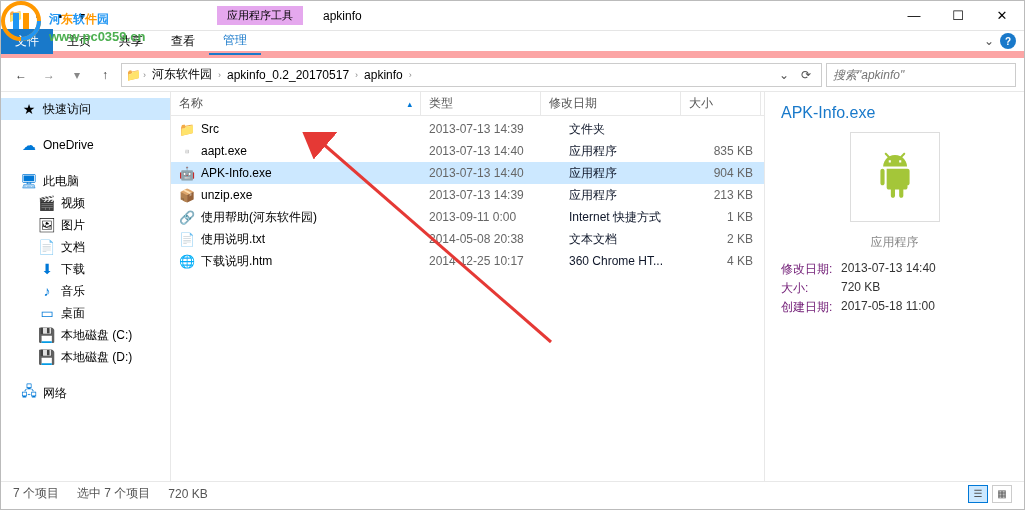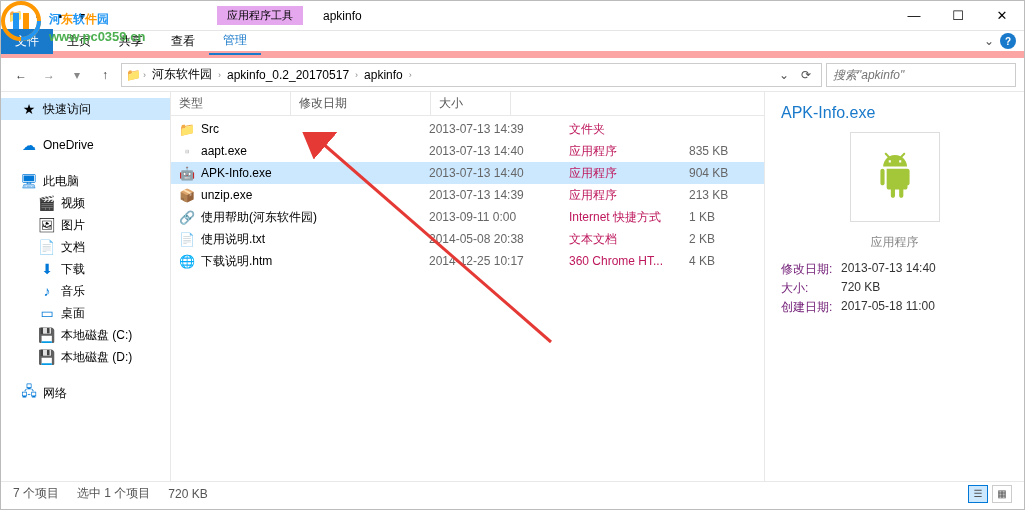--- a/index.html
+++ b/index.html
@@ -39,22 +39,22 @@
 .col.date{width:140px}
 .col.type{width:120px}
 .col.size{width:80px}
 .sort-arrow{color:#0078d7;margin-left:auto;font-size:9px}
 .rows{padding-top:2px}
 .row{height:22px;display:flex;align-items:center}
 .row.sel{background:#cce8ff}
 .row .cell{padding:0 8px}
 .row .cname{width:250px;display:flex;align-items:center;gap:6px}
 .row .cdate{width:140px;color:#666}
-.row .ctype{width:120px;color:#be185d}
-.row .csize{width:80px;color:#666;text-align:left}
+.row .ctype{width:120px;color:#0f172a}
+.row .csize{width:80px;color:#666;text-align:right}
 .fico{width:16px;height:16px;display:flex;align-items:center;justify-content:center;font-size:13px}
 .arrow-overlay{position:absolute;pointer-events:none;top:40px;left:130px}
 .details{width:260px;border-left:1px solid #e8e8e8;padding:12px 16px}
 .det-title{color:#1979ca;font-size:16px;margin-bottom:10px}
 .det-preview{width:90px;height:90px;border:1px solid #ddd;margin:0 auto 12px;display:flex;align-items:center;justify-content:center}
 .android-ico{width:50px;height:50px}
 .det-row{display:flex;margin-bottom:2px}
 .det-label{color:#701a75;width:60px}
 .det-val{color:#333}
 .det-type{text-align:center;color:#888;margin-top:4px;margin-bottom:10px}
@@ -185,20 +185,24 @@
       </div>
     <div class="side-sep"></div>
     <div class="side-item">
         <span class="sico" style="color:#0078d7">🖧</span>
         <span>网络</span>
       </div>
   </div>
 
   <div class="filearea">
     <div class="cols">
+      <div class="col name">
+          <span>名称</span>
+          <span class="sort-arrow">▴</span>
+        </div>
       <div class="col type">类型</div>
       <div class="col date">修改日期</div>
       <div class="col size">大小</div>
     </div>
     <div class="rows" id="file-rows">
         <div class="row">
           <div class="cell cname">
             <span class="fico">📁</span>
             <span>Src</span>
           </div>
@@ -290,19 +294,19 @@
       </div>
     <div class="det-row">
         <span class="det-label">创建日期:</span>
         <span class="det-val">2017-05-18 11:00</span>
       </div>
   </div>
 </div>
 
 <div class="status">
   <span>7 个项目</span>
-  <span>选中 1 个项目</span>
+  <span>选中 7 个项目</span>
   <span>720 KB</span>
   <div class="status-right">
     <div class="view-btn active">☰</div>
     <div class="view-btn">▦</div>
   </div>
 </div>
 
 </body></html>

